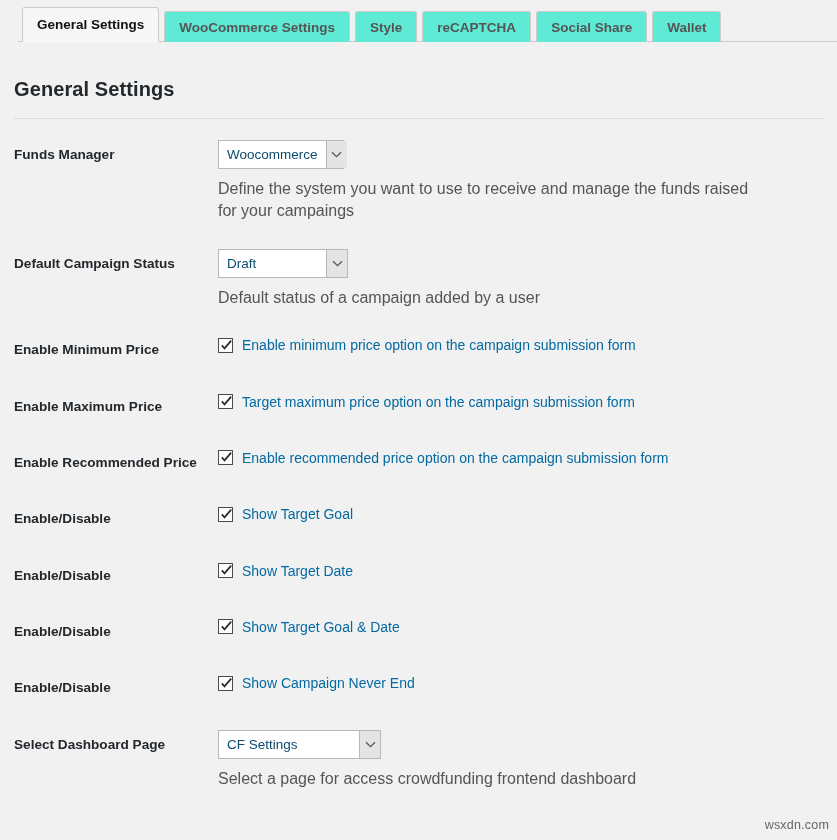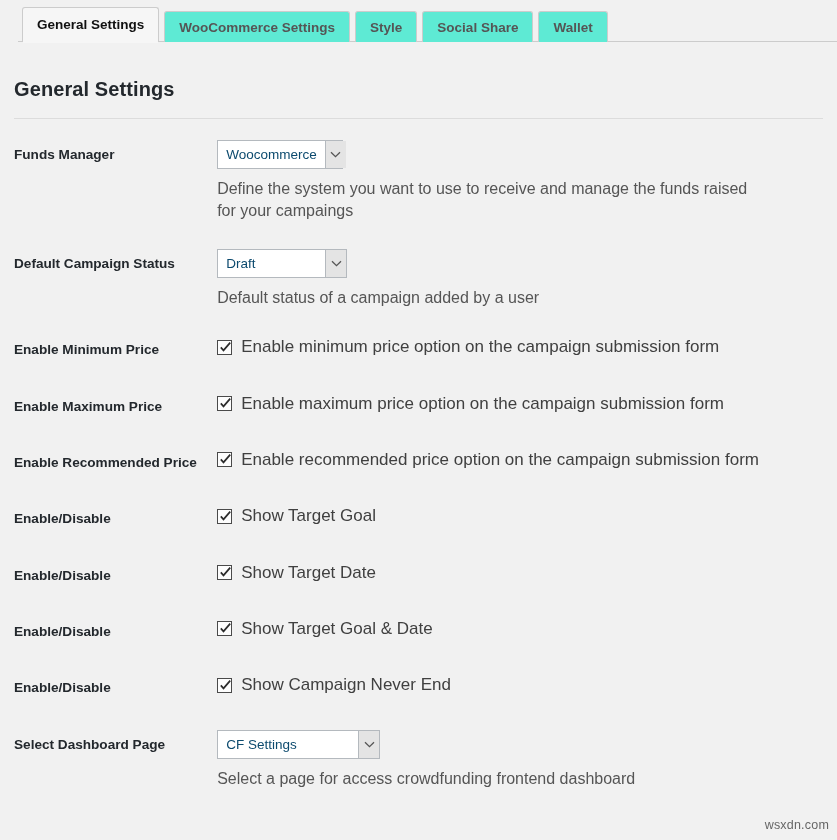--- a/index.html
+++ b/index.html
@@ -170,22 +170,22 @@
     position: relative;
     cursor: pointer;
   }
   .cb svg {
     position: absolute;
     left: 1px;
     top: 0px;
     display: block;
   }
   .cb-label {
-    font-size: 17px;
-    color: #404040;
+    font-size: 14px;
+    color: #0369a1;
     white-space: nowrap;
     cursor: pointer;
   }
 
   
   .watermark {
     position: absolute;
     right: 8px;
     bottom: 8px;
     font-size: 12.5px;
@@ -193,20 +193,21 @@
     letter-spacing: .2px;
   }
 </style>
 </head>
 <body>
 
 <div class="tab-bar">
     <div class="tab active">General Settings</div>
     <div class="tab">WooCommerce Settings</div>
     <div class="tab">Style</div>
+    <div class="tab">reCAPTCHA</div>
     <div class="tab">Social Share</div>
     <div class="tab">Wallet</div>
   </div>
 
 <div class="page-head">
   <h1 class="page-title">General Settings</h1>
 </div>
 <div class="divider"></div>
 
 <table class="form-table">
@@ -248,21 +249,21 @@
       </tr>
       <tr>
         <th>Enable Maximum Price</th>
         <td>
           <div class="cb-row">
             <span class="cb">
               <svg width="13" height="13" viewBox="0 0 13 13">
                 <path d="M1.8 6.4 L4.5 9.4 L11.2 1.6" fill="none" stroke="#2b2b2b" stroke-width="1.7"></path>
               </svg>
             </span>
-            <span class="cb-label">Enable maximum price option on the campaign submission form</span>
+            <span class="cb-label">Target maximum price option on the campaign submission form</span>
           </div>
         </td>
       </tr>
       <tr>
         <th>Enable Recommended Price</th>
         <td>
           <div class="cb-row">
             <span class="cb">
               <svg width="13" height="13" viewBox="0 0 13 13">
                 <path d="M1.8 6.4 L4.5 9.4 L11.2 1.6" fill="none" stroke="#2b2b2b" stroke-width="1.7"></path>

